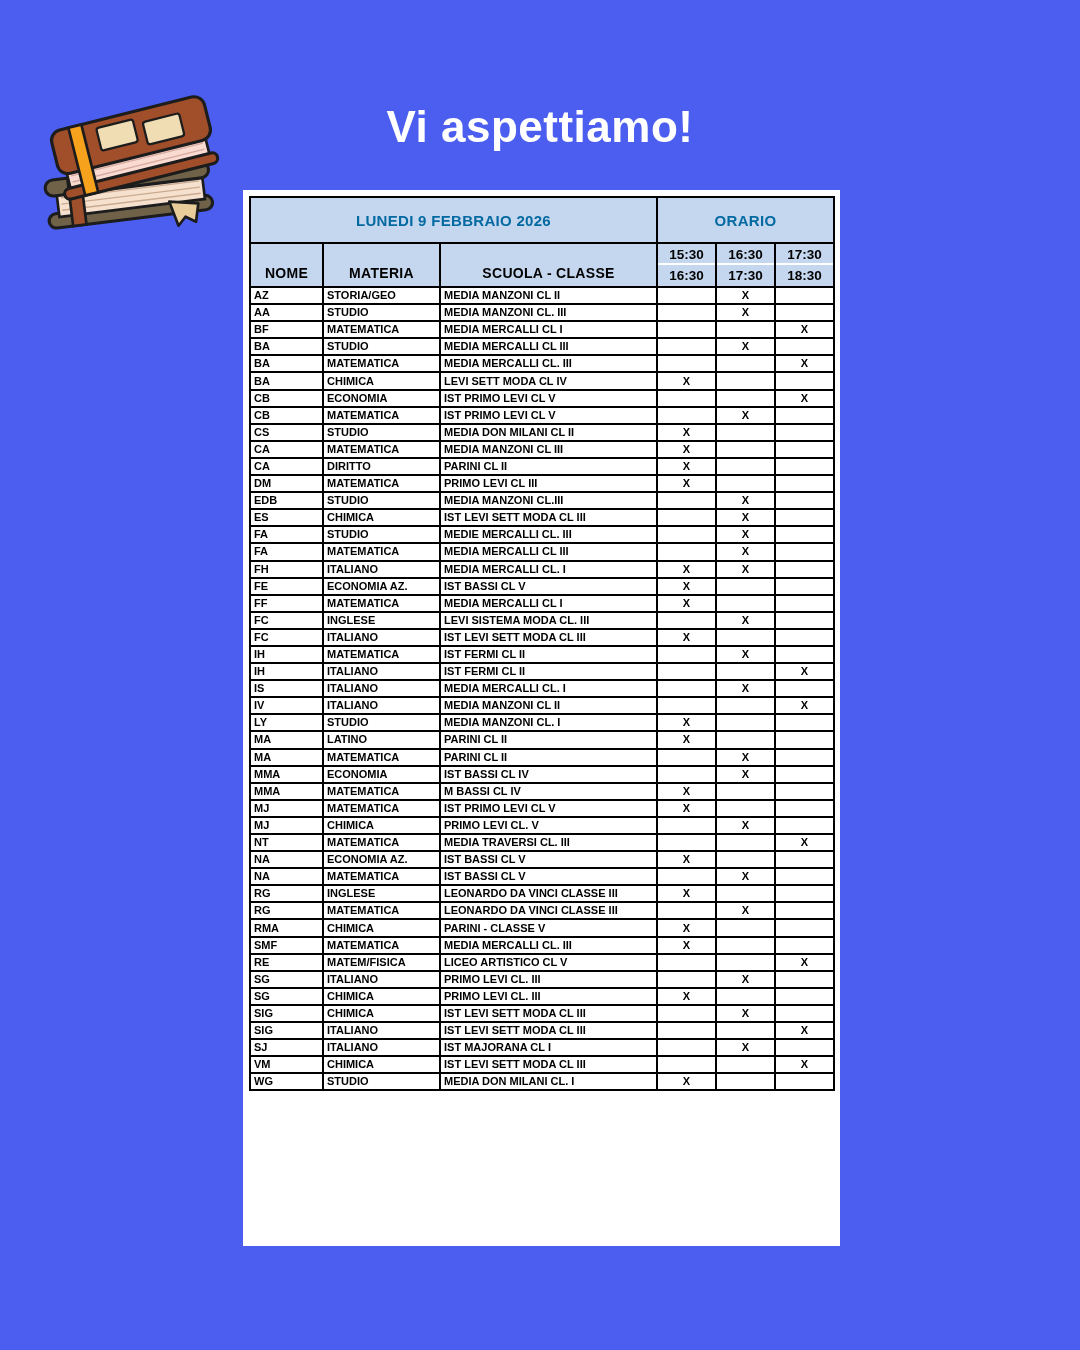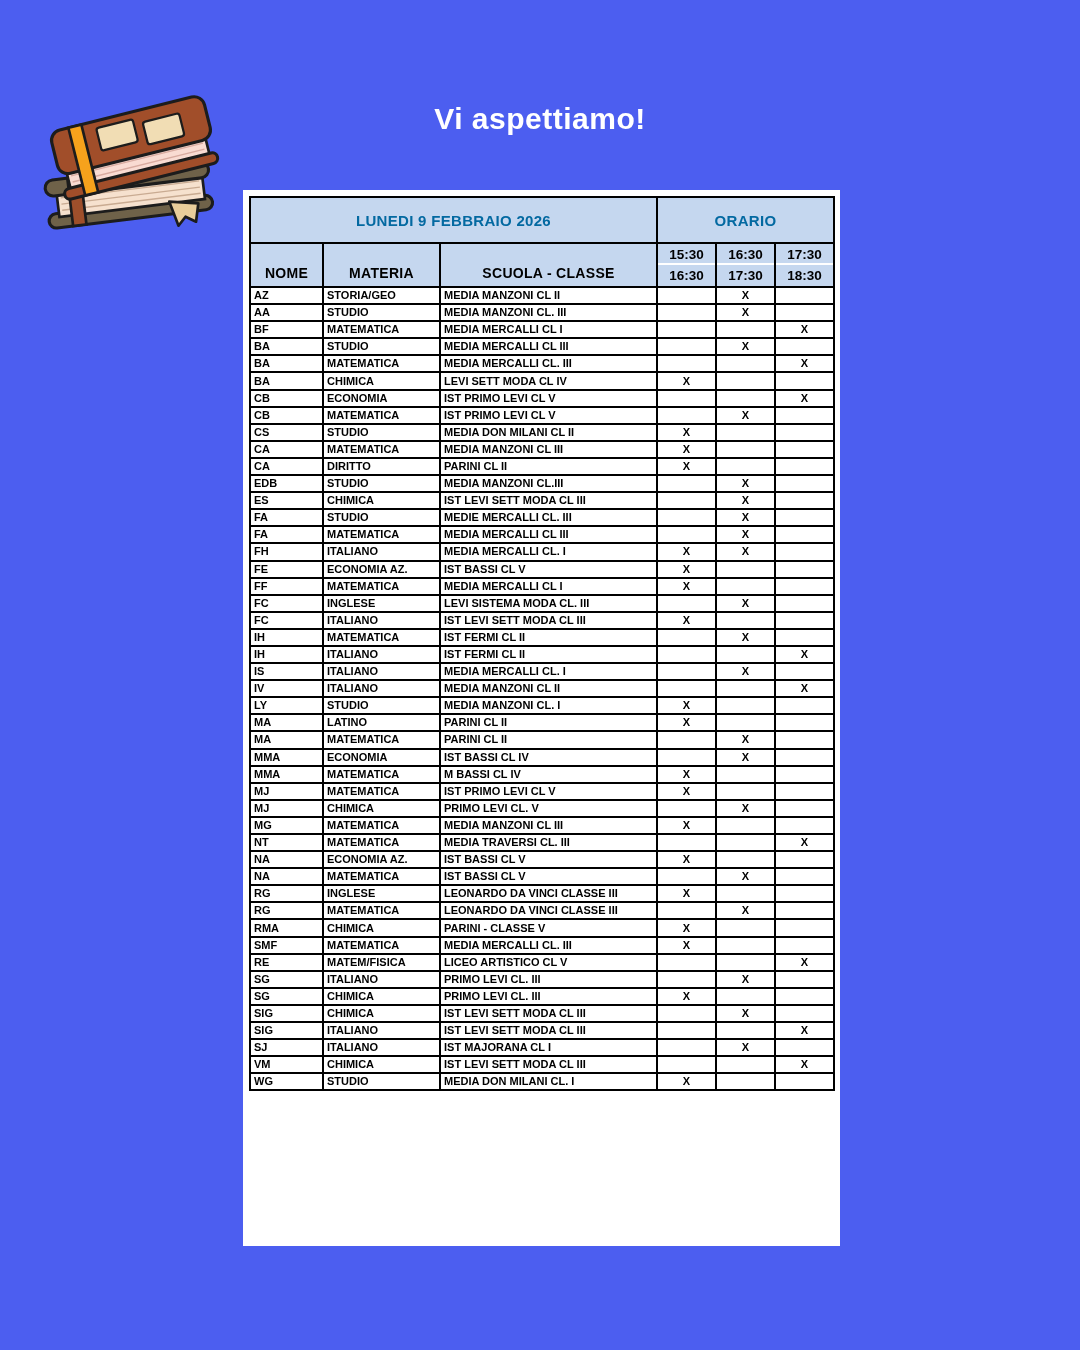--- a/index.html
+++ b/index.html
@@ -23,21 +23,21 @@
   }
   .books svg { width: 100%; height: 100%; }
 
   .title {
     position: absolute;
     left: 0;
     right: 0;
     top: 102px;
     text-align: center;
     color: #ffffff;
-    font-size: 30px;
+    font-size: 44px;
     font-weight: 700;
     letter-spacing: 0.5px;
   }
 
   .sheet {
     position: absolute;
     left: 243px;
     top: 190px;
     width: 597px;
     height: 1056px;
@@ -251,20 +251,28 @@
           </tr>
           <tr>
             <td class="c-nome">CA</td>
             <td class="c-materia">DIRITTO</td>
             <td class="c-scuola">PARINI CL II</td>
             <td class="c-slot">X</td>
             <td class="c-slot"></td>
             <td class="c-slot"></td>
           </tr>
           <tr>
+            <td class="c-nome">DM</td>
+            <td class="c-materia">MATEMATICA</td>
+            <td class="c-scuola">PRIMO LEVI CL III</td>
+            <td class="c-slot">X</td>
+            <td class="c-slot"></td>
+            <td class="c-slot"></td>
+          </tr>
+          <tr>
             <td class="c-nome">EDB</td>
             <td class="c-materia">STUDIO</td>
             <td class="c-scuola">MEDIA MANZONI CL.III</td>
             <td class="c-slot"></td>
             <td class="c-slot">X</td>
             <td class="c-slot"></td>
           </tr>
           <tr>
             <td class="c-nome">ES</td>
             <td class="c-materia">CHIMICA</td>
@@ -411,28 +419,20 @@
           </tr>
           <tr>
             <td class="c-nome">MJ</td>
             <td class="c-materia">CHIMICA</td>
             <td class="c-scuola">PRIMO LEVI CL. V</td>
             <td class="c-slot"></td>
             <td class="c-slot">X</td>
             <td class="c-slot"></td>
           </tr>
           <tr>
-            <td class="c-nome">MG</td>
-            <td class="c-materia">MATEMATICA</td>
-            <td class="c-scuola">MEDIA MANZONI CL III</td>
-            <td class="c-slot">X</td>
-            <td class="c-slot"></td>
-            <td class="c-slot"></td>
-          </tr>
-          <tr>
             <td class="c-nome">NT</td>
             <td class="c-materia">MATEMATICA</td>
             <td class="c-scuola">MEDIA TRAVERSI CL. III</td>
             <td class="c-slot"></td>
             <td class="c-slot"></td>
             <td class="c-slot">X</td>
           </tr>
           <tr>
             <td class="c-nome">NA</td>
             <td class="c-materia">ECONOMIA AZ.</td>

